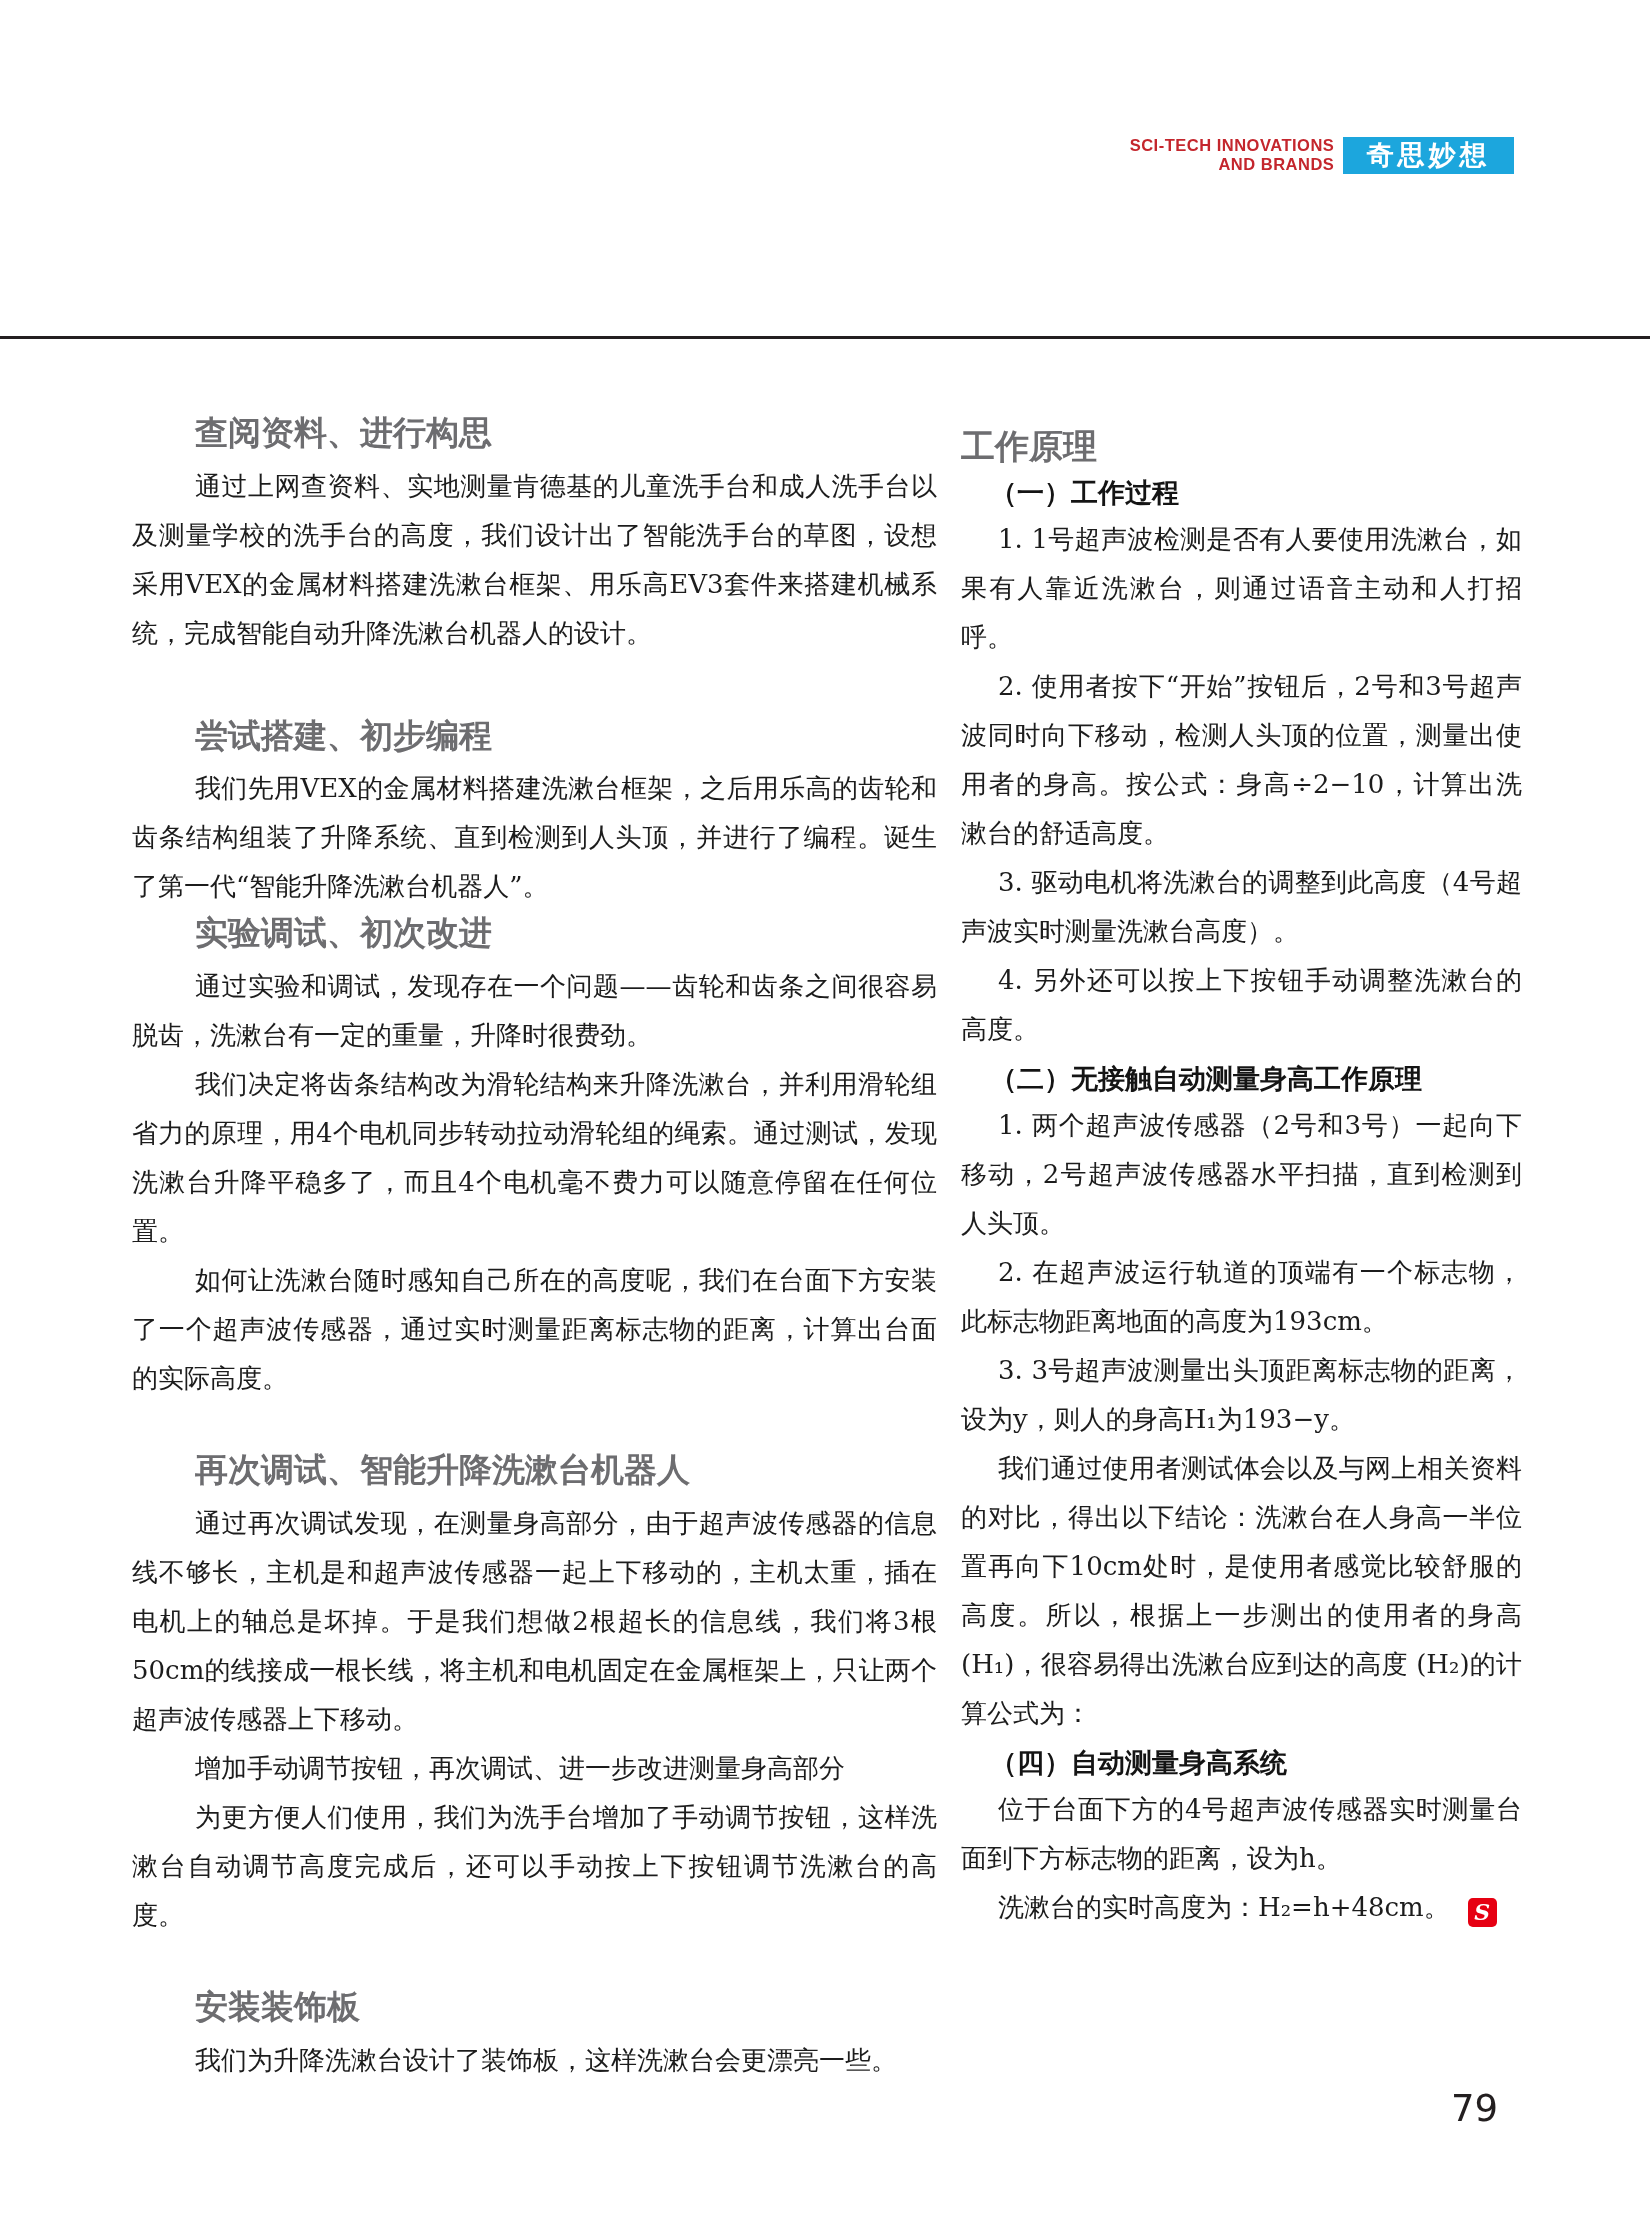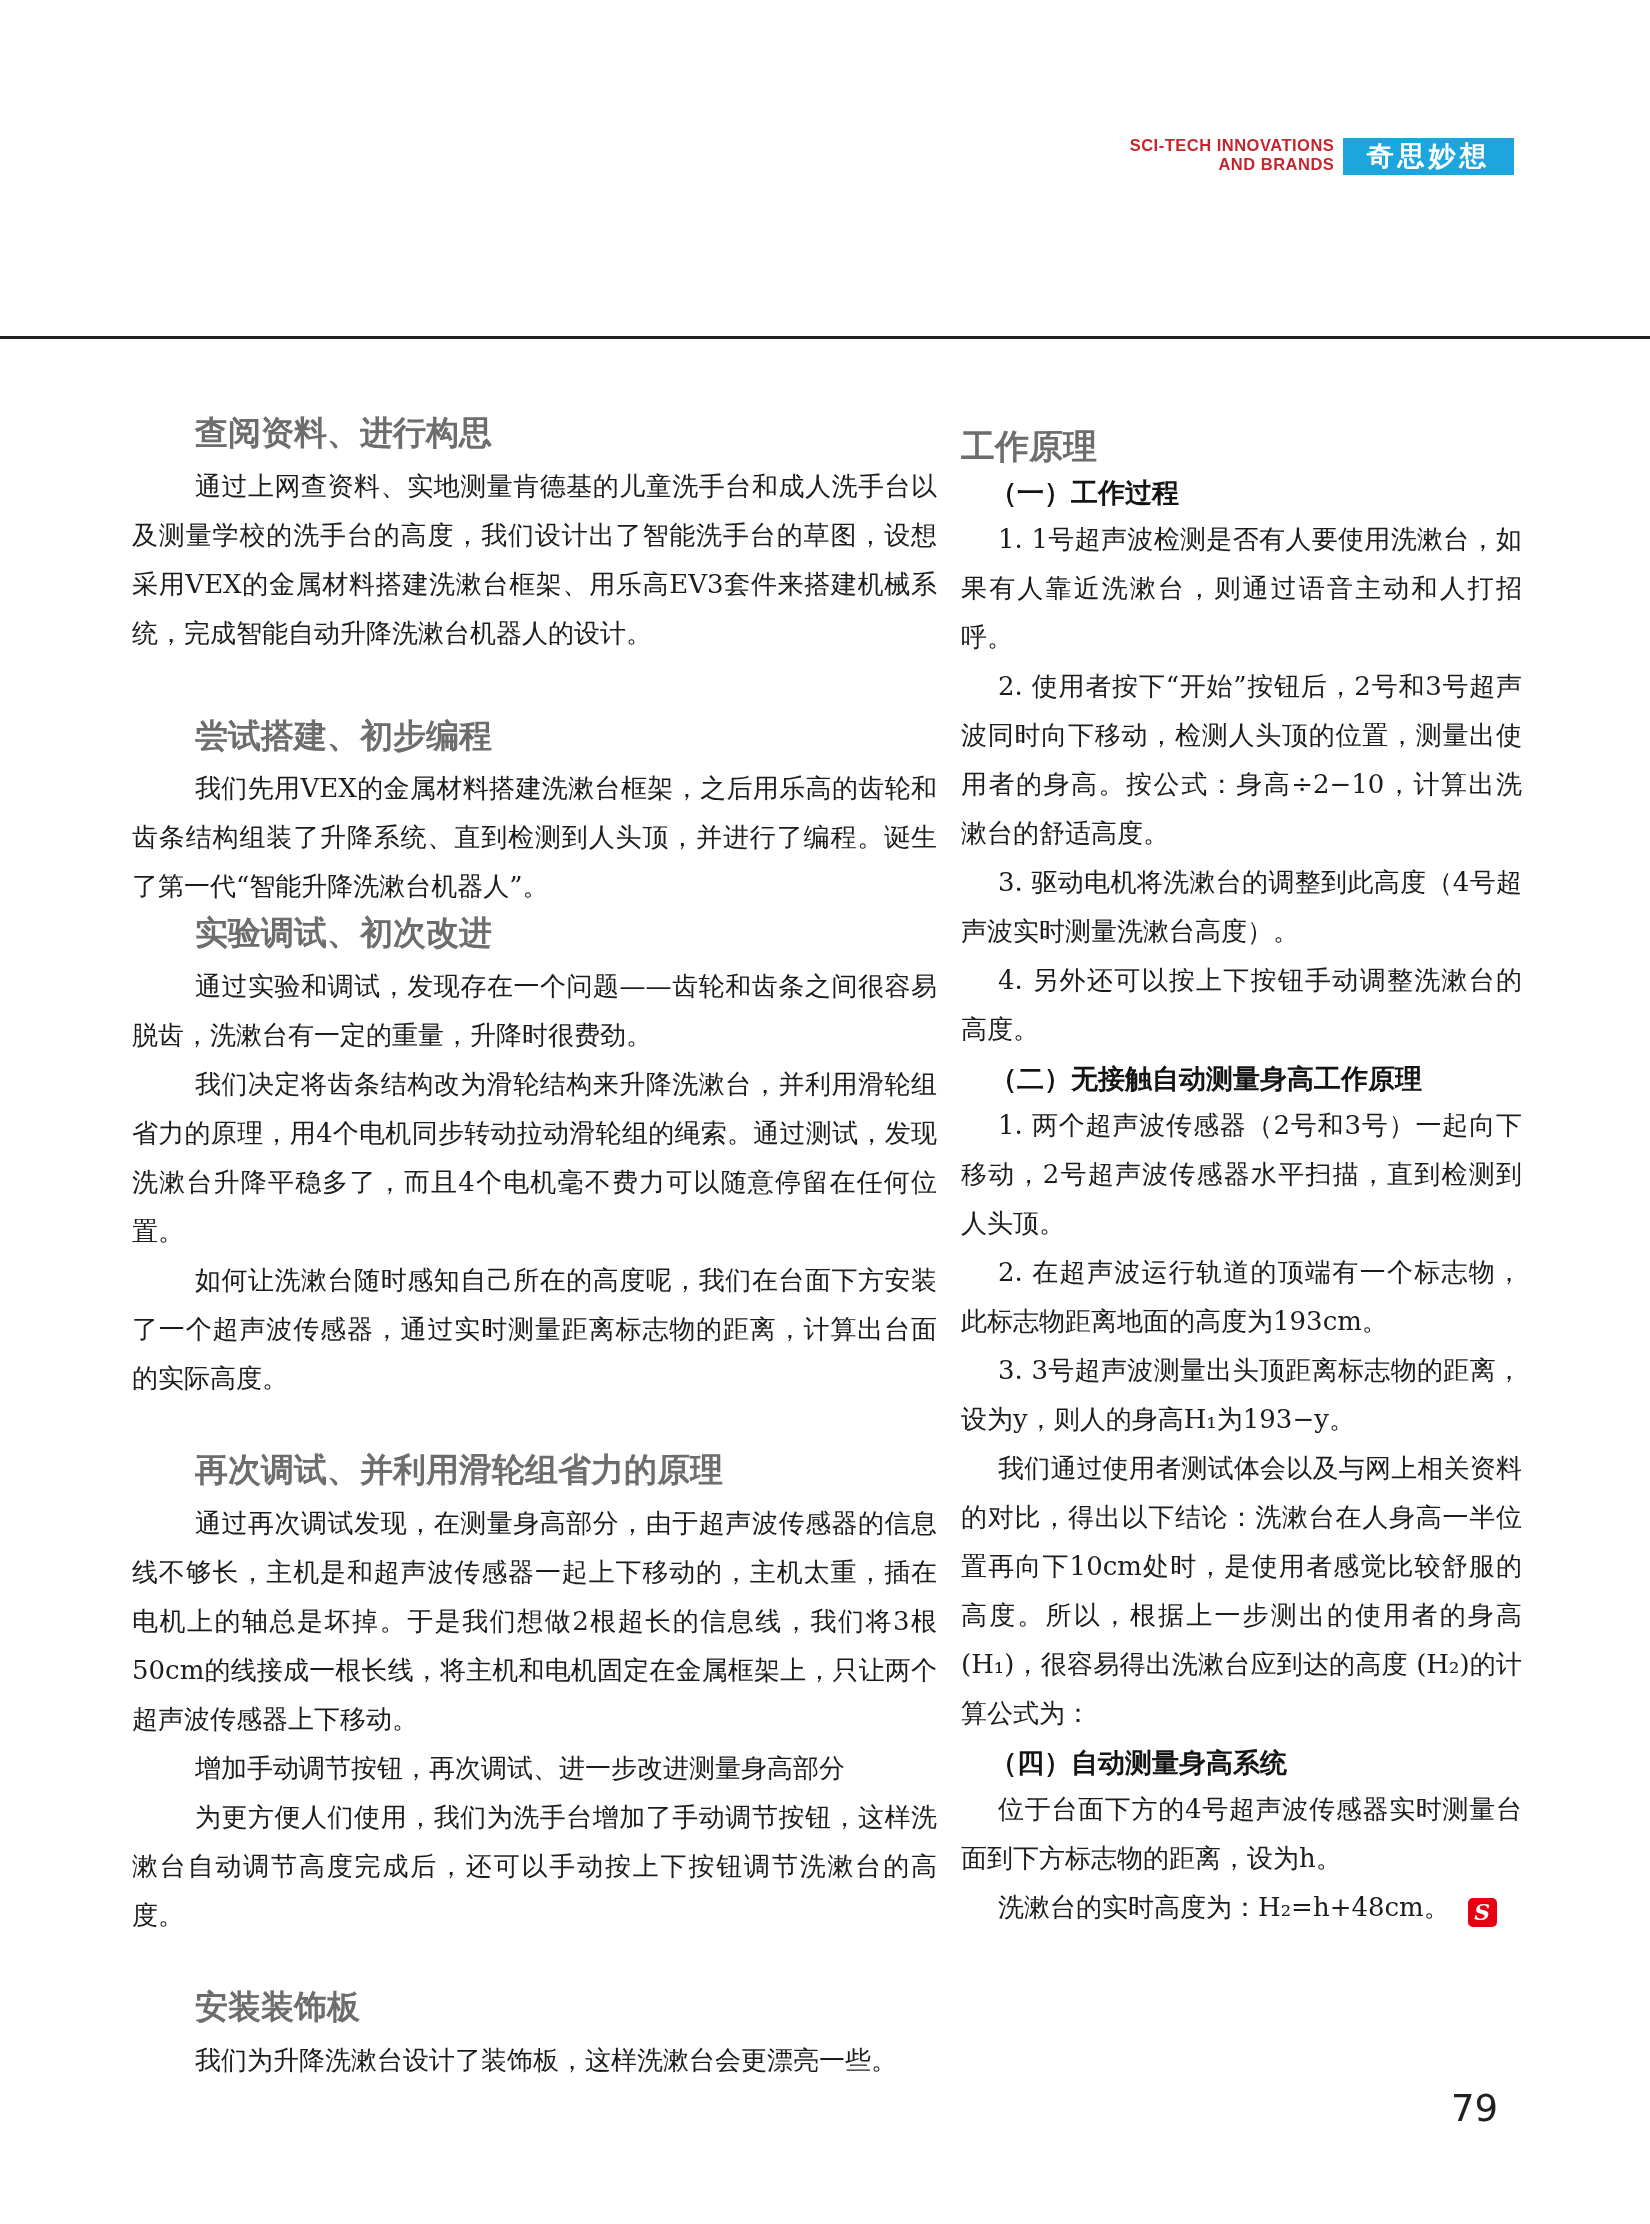--- a/index.html
+++ b/index.html
@@ -10,21 +10,21 @@
     --ink:#1e1e1e;
   }
   html,body{margin:0;padding:0;background:#9a9a9a;}
   .page{
     position:relative;width:1651px;height:2224px;margin:0 auto;
     background:#ffffff;color:var(--ink);
     font-family:"DejaVu Serif","Liberation Serif",serif;
     overflow:hidden;
   }
   
-  .masthead{position:absolute;top:136px;right:137px;display:flex;align-items:flex-end;gap:8.7px;}
+  .masthead{position:absolute;top:136px;right:137px;display:flex;align-items:center;gap:8.7px;}
   .eyebrow{
     text-align:right;font-family:"Liberation Sans","DejaVu Sans",sans-serif;
     font-weight:bold;color:var(--accent-red);font-size:16.5px;line-height:19.4px;letter-spacing:0.5px;
   }
   .badge{
     width:171px;height:37px;background:var(--badge-blue);color:#fff;
     font-family:"DejaVu Sans","Liberation Sans",sans-serif;font-weight:bold;font-size:27px;
     display:flex;align-items:center;justify-content:center;letter-spacing:3.9px;
   }
   .rule{position:absolute;top:336px;left:0;width:1651px;height:2.9px;background:#231f20;}
@@ -83,21 +83,21 @@
     <p class="body">通过上网查资料、实地测量肯德基的儿童洗手台和成人洗手台以及测量学校的洗手台的高度，我们设计出了智能洗手台的草图，设想采用VEX的金属材料搭建洗漱台框架、用乐高EV3套件来搭建机械系统，完成智能自动升降洗漱台机器人的设计。</p>
 
     <h2 class="sec gap-lg">尝试搭建、初步编程</h2>
     <p class="body">我们先用VEX的金属材料搭建洗漱台框架，之后用乐高的齿轮和齿条结构组装了升降系统、直到检测到人头顶，并进行了编程。诞生了第一代“智能升降洗漱台机器人”。</p>
 
     <h2 class="sec tight">实验调试、初次改进</h2>
     <p class="body">通过实验和调试，发现存在一个问题——齿轮和齿条之间很容易脱齿，洗漱台有一定的重量，升降时很费劲。</p>
     <p class="body">我们决定将齿条结构改为滑轮结构来升降洗漱台，并利用滑轮组省力的原理，用4个电机同步转动拉动滑轮组的绳索。通过测试，发现洗漱台升降平稳多了，而且4个电机毫不费力可以随意停留在任何位置。</p>
     <p class="body">如何让洗漱台随时感知自己所在的高度呢，我们在台面下方安装了一个超声波传感器，通过实时测量距离标志物的距离，计算出台面的实际高度。</p>
 
-    <h2 class="sec">再次调试、并利用滑轮组省力的原理</h2>
+    <h2 class="sec">再次调试、智能升降洗漱台机器人</h2>
     <p class="body">通过再次调试发现，在测量身高部分，由于超声波传感器的信息线不够长，主机是和超声波传感器一起上下移动的，主机太重，插在电机上的轴总是坏掉。于是我们想做2根超长的信息线，我们将3根50cm的线接成一根长线，将主机和电机固定在金属框架上，只让两个超声波传感器上下移动。</p>
     <p class="body">增加手动调节按钮，再次调试、进一步改进测量身高部分</p>
     <p class="body">为更方便人们使用，我们为洗手台增加了手动调节按钮，这样洗漱台自动调节高度完成后，还可以手动按上下按钮调节洗漱台的高度。</p>
 
     <h2 class="sec">安装装饰板</h2>
     <p class="body">我们为升降洗漱台设计了装饰板，这样洗漱台会更漂亮一些。</p>
   </section>
 
   <section class="col col-right">
     <h2 class="sec">工作原理</h2>

